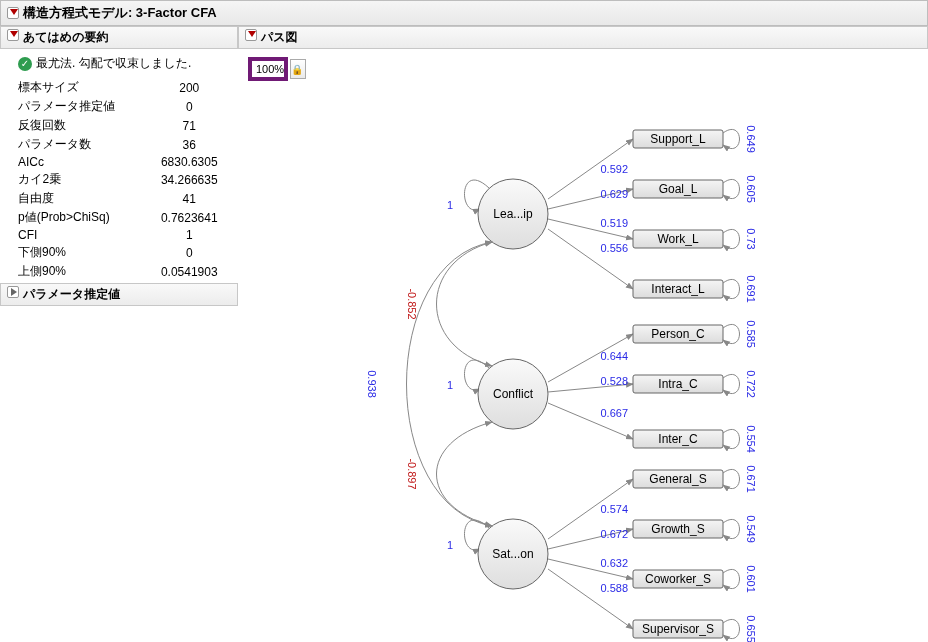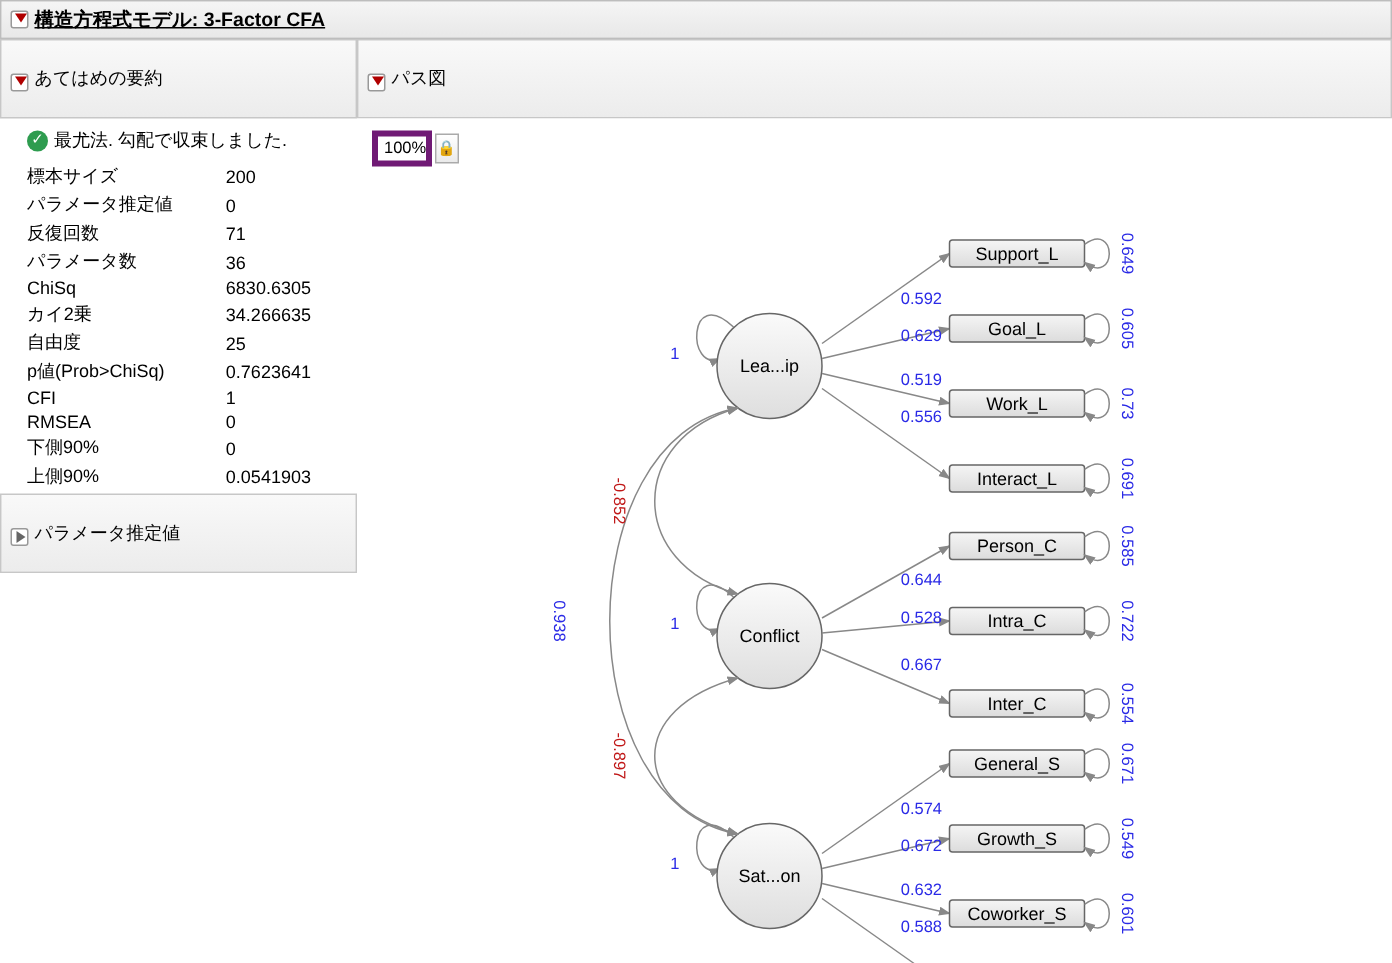--- a/index.html
+++ b/index.html
@@ -38,55 +38,54 @@
   }
   .disclosure.right::before {
     left: 3px; top: 1px;
     border-top: 4px solid transparent;
     border-bottom: 4px solid transparent;
     border-left: 6px solid #666;
     border-right: 0;
   }
   .main-title {
     font-size: 13px;
-    text-decoration: underline;
   }
   .layout {
     display: flex;
     align-items: flex-start;
   }
   .left-col { width: 238px; }
   .right-col { flex: 1; }
   .sub-header {
     background: linear-gradient(#f9f9f9, #ececec);
     border: 1px solid #c7c7c7;
-    padding: 17px 6px;
-    font-weight: normal;
-    display: flex;
-    align-items: flex-end;
+    padding: 2px 6px;
+    font-weight: bold;
+    display: flex;
+    align-items: flex-start;
   }
   .fit-body { padding: 6px 10px 2px 18px; }
   .converged {
     display: flex;
     align-items: center;
     margin-bottom: 6px;
   }
   .check-icon {
     width: 14px; height: 14px;
     border-radius: 50%;
     background: #2e9c4f;
     color: #fff;
     font-size: 10px;
     text-align: center;
     line-height: 14px;
     margin-right: 4px;
   }
   table.stats { border-collapse: collapse; width: 100%; }
   table.stats td { padding: 1px 0; }
-  table.stats td.val { text-align: left; font-variant-numeric: tabular-nums; }
+  table.stats td.val { text-align: center; font-variant-numeric: tabular-nums; }
   .diagram-area {
     position: relative;
     height: 600px;
     background: #fff;
   }
   .zoom-box {
     position: absolute;
     left: 10px; top: 8px;
     display: flex;
     align-items: center;
@@ -150,42 +149,38 @@
             </tr>
             <tr>
               <td>反復回数</td>
               <td class="val">71</td>
             </tr>
             <tr>
               <td>パラメータ数</td>
               <td class="val">36</td>
             </tr>
             <tr>
-              <td>ChiSq</td>
+              <td>AICc</td>
               <td class="val">6830.6305</td>
             </tr>
             <tr>
               <td>カイ2乗</td>
               <td class="val">34.266635</td>
             </tr>
             <tr>
               <td>自由度</td>
-              <td class="val">25</td>
+              <td class="val">41</td>
             </tr>
             <tr>
               <td>p値(Prob&gt;ChiSq)</td>
               <td class="val">0.7623641</td>
             </tr>
             <tr>
               <td>CFI</td>
               <td class="val">1</td>
-            </tr>
-            <tr>
-              <td>RMSEA</td>
-              <td class="val">0</td>
             </tr>
             <tr>
               <td>下側90%</td>
               <td class="val">0</td>
             </tr>
             <tr>
               <td>上側90%</td>
               <td class="val">0.0541903</td>
             </tr>
           </tbody>

